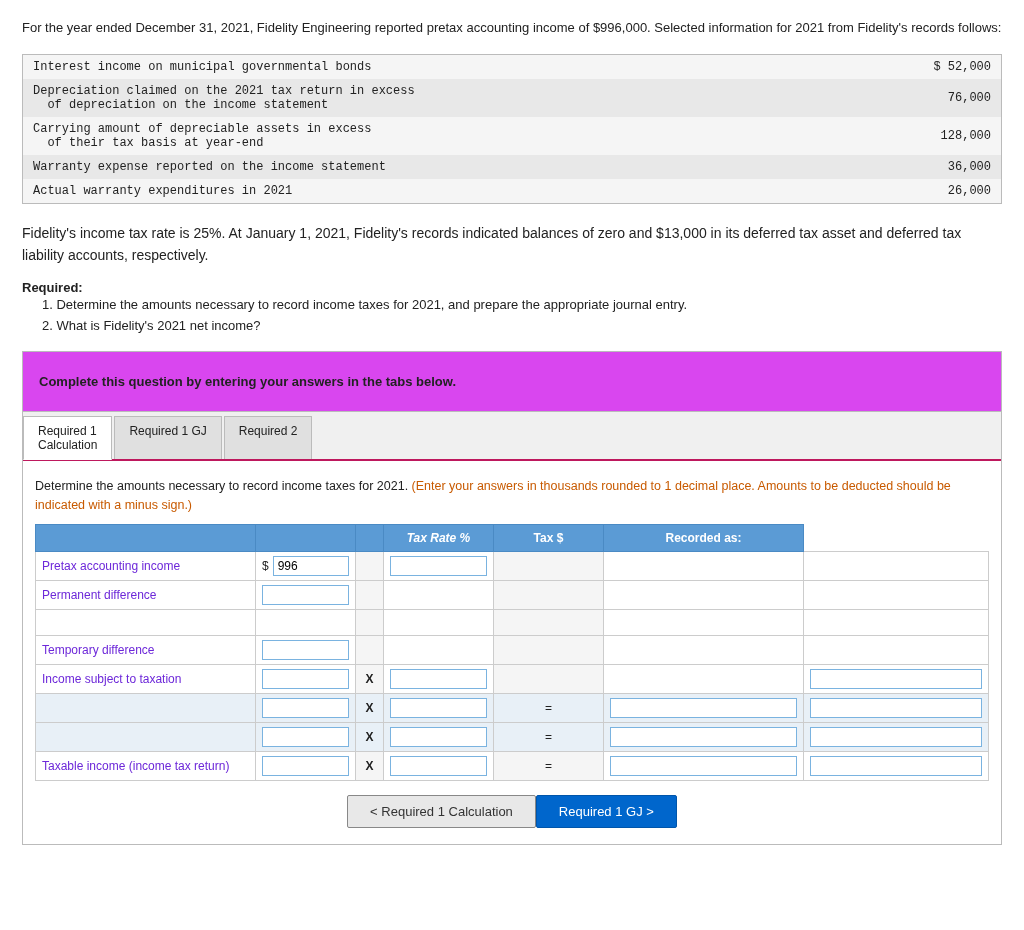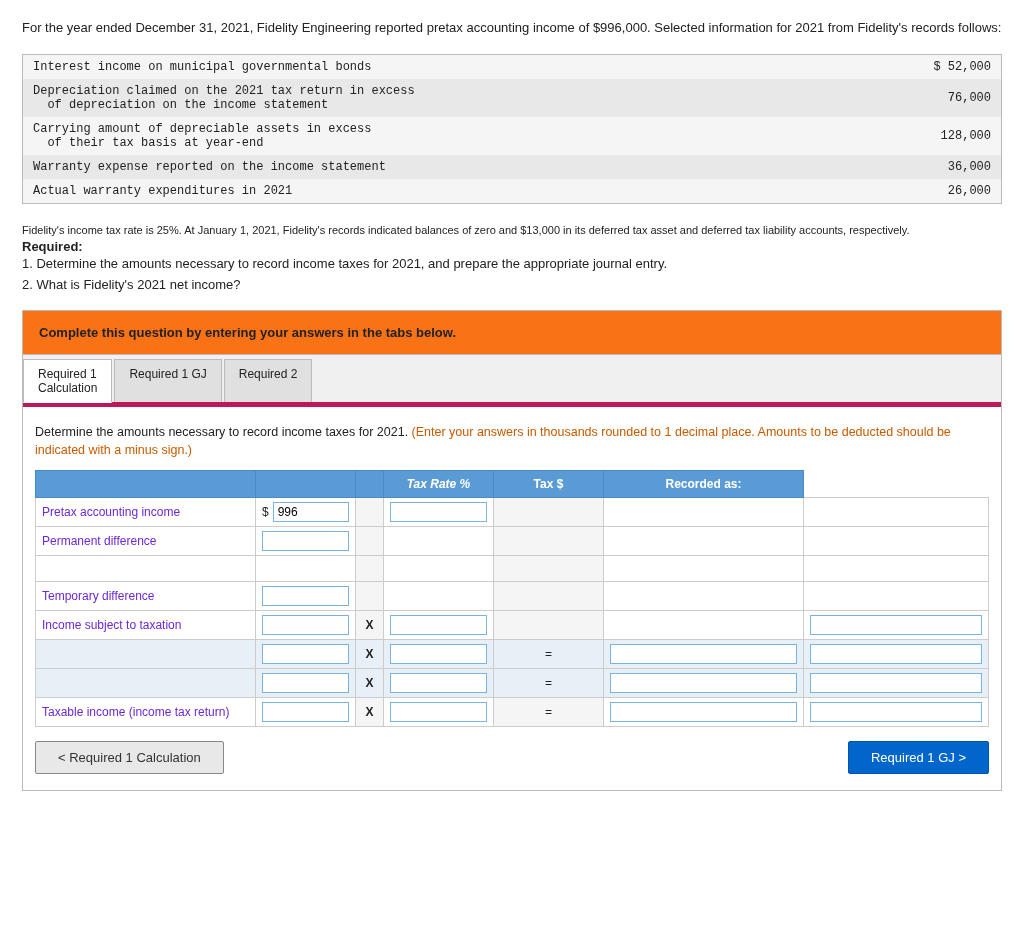--- a/index.html
+++ b/index.html
@@ -32,49 +32,51 @@
       background: #f5f5f5;
     }
     .data-table tr:nth-child(even) td {
       background: #e8e8e8;
     }
     .data-table td.amount {
       text-align: right;
       width: 120px;
     }
     .info-text {
-      font-size: 11px;
+      font-size: 14px;
       line-height: 1.6;
+      margin-bottom: 14px;
     }
     .required-section {
       margin-bottom: 14px;
     }
     .required-section .required-label {
       font-weight: bold;
       font-size: 13px;
     }
     .required-section p {
       font-size: 13px;
       line-height: 1.6;
+      margin-left: 20px;
     }
     .complete-box {
-      background: #f97316;
+      background: #d946ef;
       border: 1px solid #bbb;
-      padding: 14px 16px;
+      padding: 22px 16px;
       margin-bottom: 0;
       font-weight: bold;
       font-size: 13px;
     }
     .tabs-container {
       border: 1px solid #bbb;
       border-top: none;
     }
     .tabs-row {
       display: flex;
-      border-bottom: 5px solid #be185d;
+      border-bottom: 2px solid #be185d;
       background: #f0f0f0;
     }
     .tab {
       padding: 7px 14px;
       border: 1px solid #bbb;
       border-bottom: none;
       background: #e0e0e0;
       cursor: pointer;
       font-size: 12px;
       margin-right: 2px;
@@ -151,21 +153,21 @@
       background: #fff;
     }
     .calc-table tr.shaded td {
       background: #e8f0f7;
     }
     .calc-table tr.shaded td.label-col {
       background: #e8f0f7;
     }
     .footer-buttons {
       display: flex;
-      justify-content: space-between;
+      justify-content: center;
       gap: 0;
       margin-top: 14px;
     }
     .btn-nav {
       padding: 8px 22px;
       font-size: 13px;
       cursor: pointer;
       border: 1px solid #888;
       border-radius: 2px;
     }

